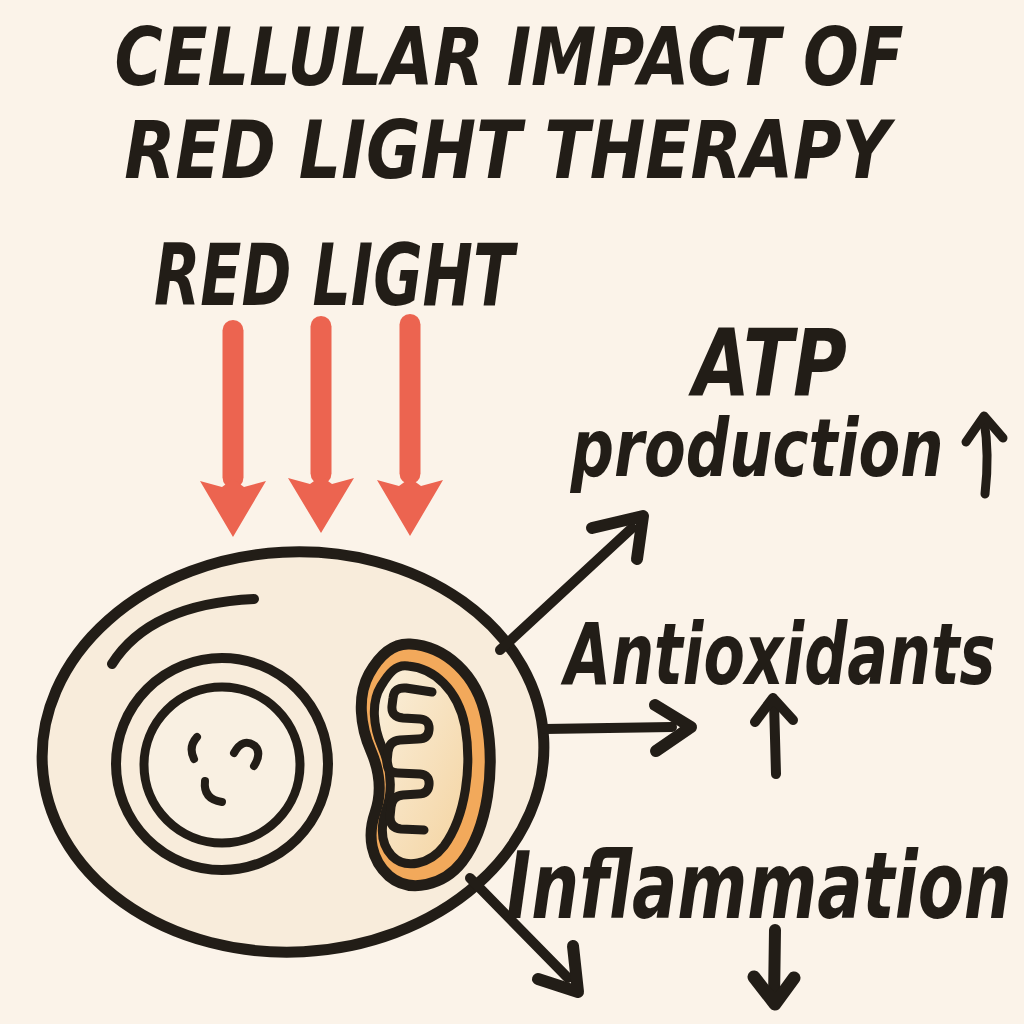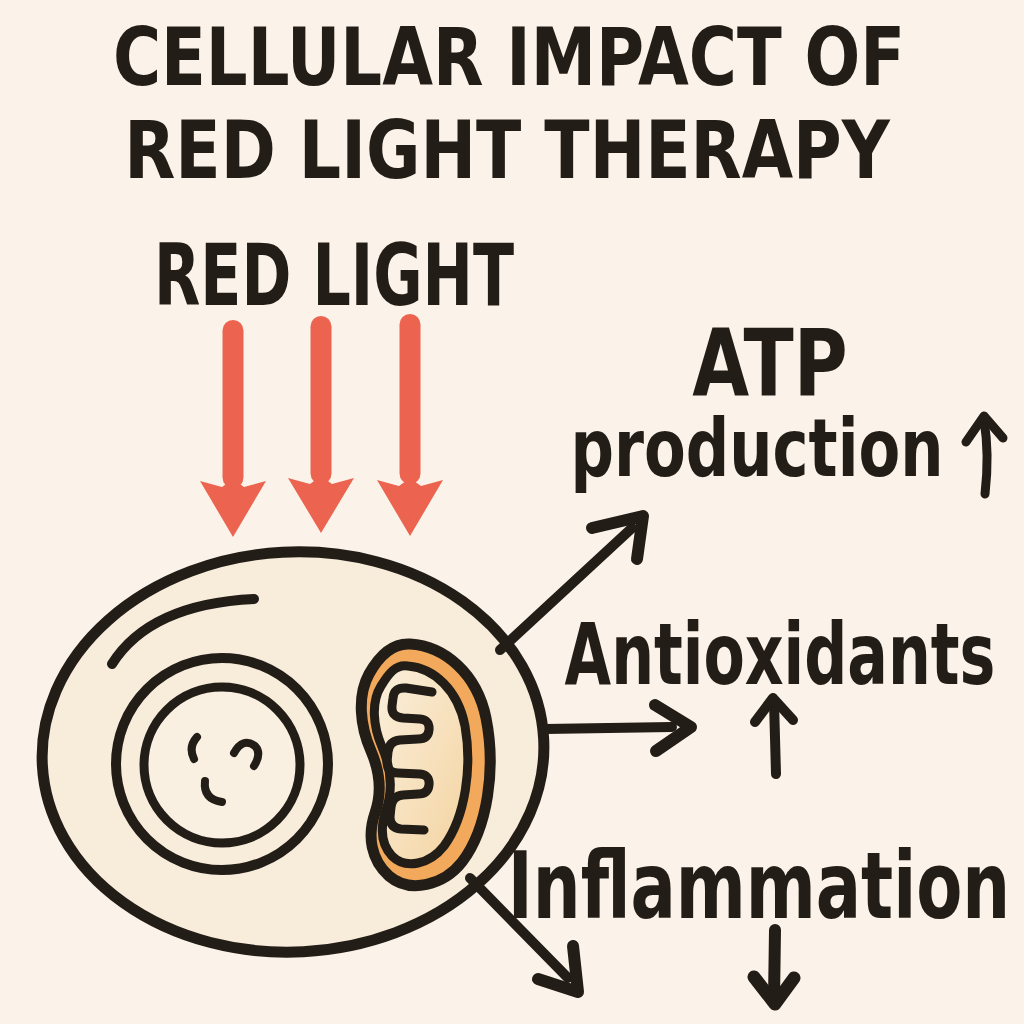--- a/index.html
+++ b/index.html
@@ -7,21 +7,21 @@
     --ink:#221d17;
     --red-arrow:#ec6450;
     --cell-fill:#f8ecdb;
     --nucleus-fill:#f9f0e2;
     --mitochondrion-orange:#f2a95b;
     --mitochondrion-inner:#f9ead0;
   }
   *{margin:0;padding:0;box-sizing:border-box;}
   html,body{width:1024px;height:1024px;overflow:hidden;}
   body{background:var(--background);font-family:"DejaVu Sans","Liberation Sans",sans-serif;}
-  .canvas{position:relative;width:850px;height:1024px;background:var(--background);}
+  .canvas{position:relative;width:850px;height:1024px;background:var(--background);font-style:italic;}
   .scene{position:absolute;left:0;top:0;width:1024px;height:1024px;}
   .hand{
     position:absolute;
     font-weight:bold;
     color:var(--ink);
     line-height:1;
     white-space:nowrap;
     letter-spacing:0px;
   }
   .t1{font-size:80px;transform:translate(-50%,-50%) scaleX(0.82);}

